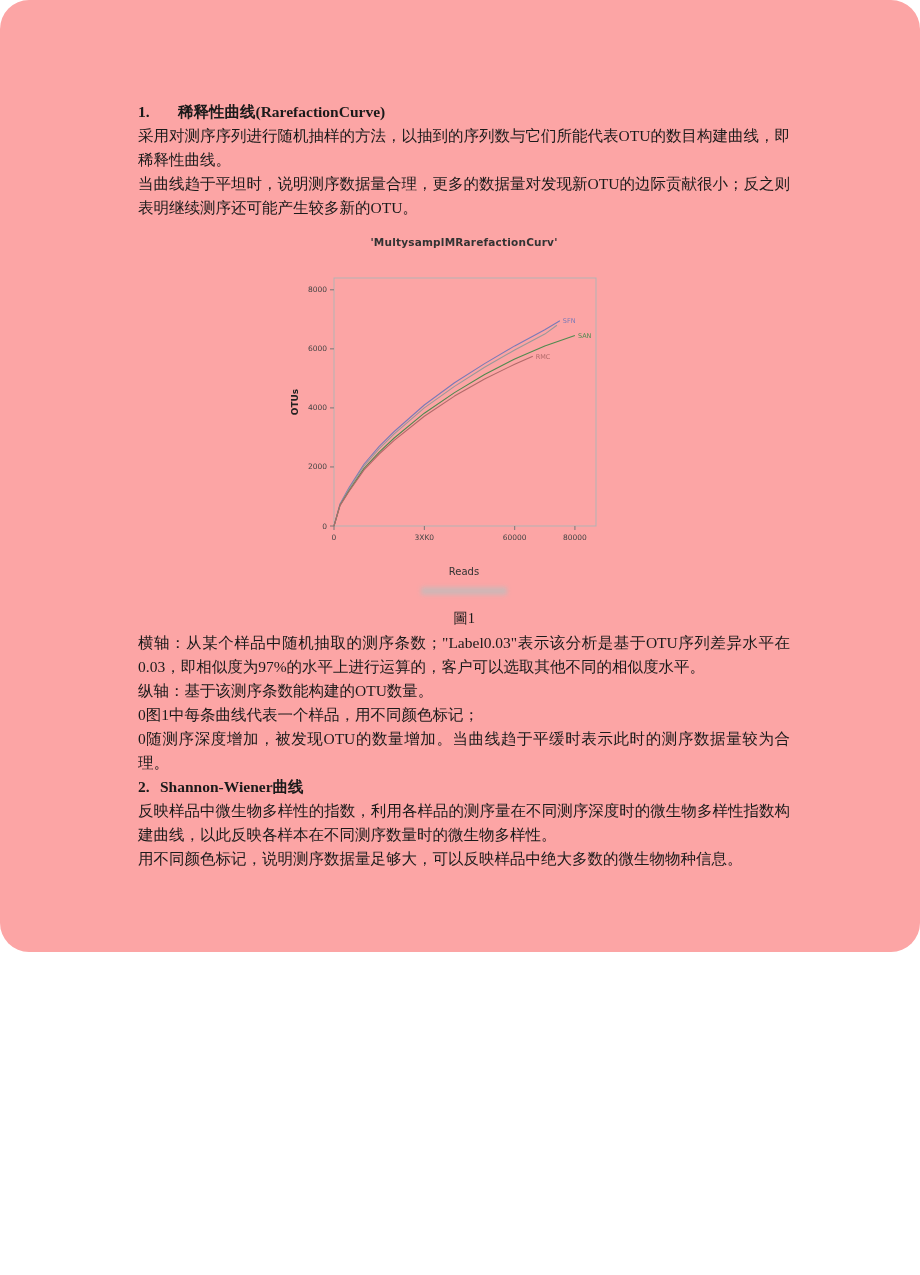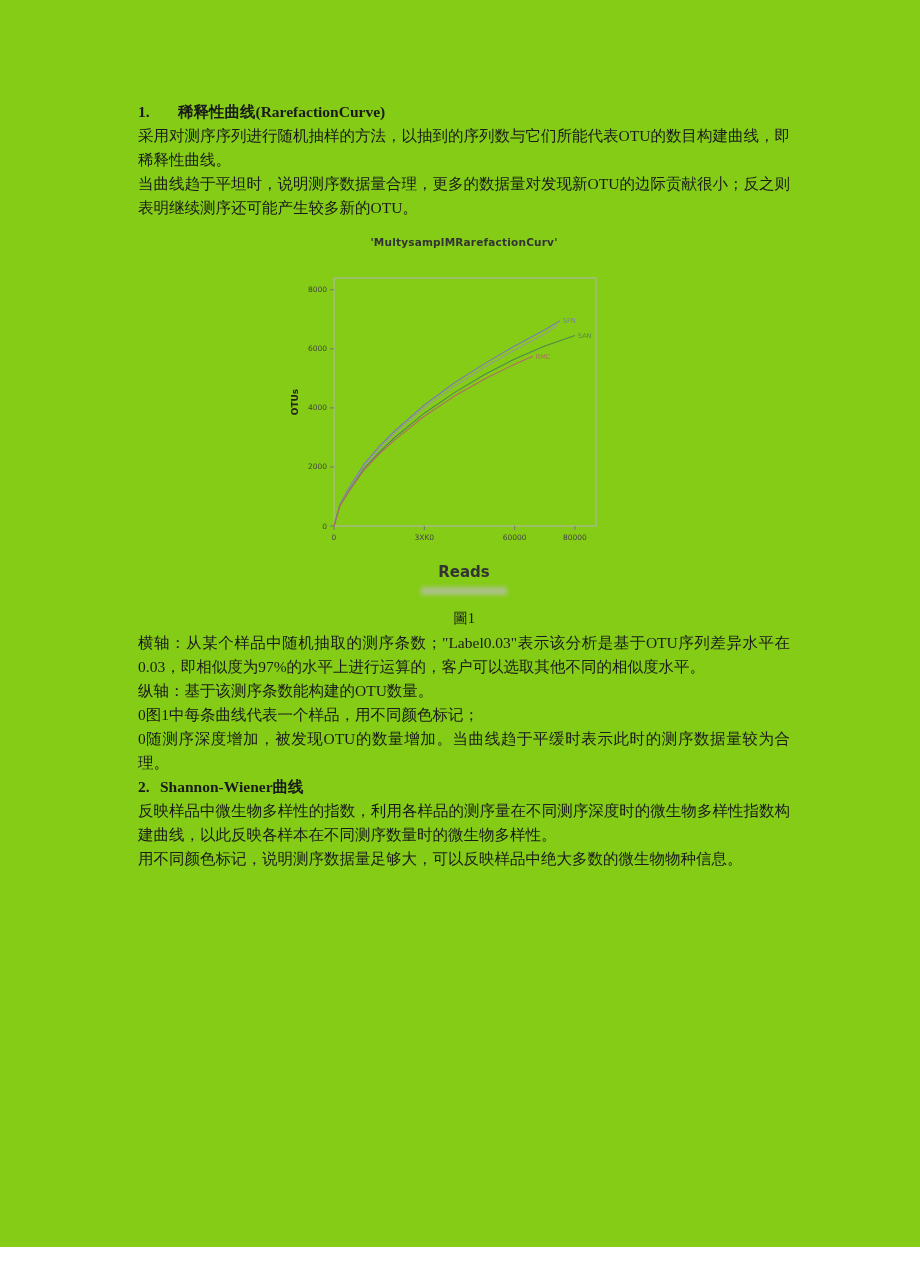--- a/index.html
+++ b/index.html
@@ -1,25 +1,25 @@
 <!DOCTYPE html>
 <html><head>
 <meta charset="utf-8">
 <style>
   html,body{margin:0;padding:0;background:#ffffff;}
-  .page{position:relative;width:920px;height:1247px;background:#84cc16;overflow:hidden;
-        font-family:"Liberation Serif","DejaVu Serif",serif;color:#1a1a1a;}
+  .page{position:relative;width:920px;height:952px;background:#fca5a5;overflow:hidden;
+        font-family:"Liberation Serif","DejaVu Serif",serif;color:#1a1a1a;border-radius:29px;}
   .content{position:absolute;left:138px;top:100px;width:652px;font-size:15.5px;line-height:24px;}
   .content p{margin:0;text-align:justify;}
   .heading{font-weight:bold;}
   .hnum{display:inline-block;min-width:14px;margin-right:26px;}
   .hnum2{display:inline-block;min-width:14px;margin-right:8px;}
   .fig{margin:10px auto 0 auto;width:380px;text-align:center;font-family:"DejaVu Sans","Liberation Sans",sans-serif;}
   .chart-title{font-size:10.5px;font-weight:bold;color:#333;letter-spacing:0.2px;margin-bottom:10px;}
-  .xlab{font-size:15px;font-weight:bold;color:#333;margin-top:-4px;}
+  .xlab{font-size:10px;font-weight:normal;color:#333;margin-top:-4px;}
   .blur-strip{width:86px;height:8px;margin:3px auto 1px auto;background:#bdbdbd;filter:blur(2px);opacity:0.7;}
   .sublab{font-size:9.5px;color:#333;}
   .caption{text-align:center;font-size:14.5px;margin:12px 0 2px 0;line-height:22px;}
   svg{display:block;margin:0 auto;}
 </style>
 </head>
 <body>
 
 <div class="page">
   <div class="content">

